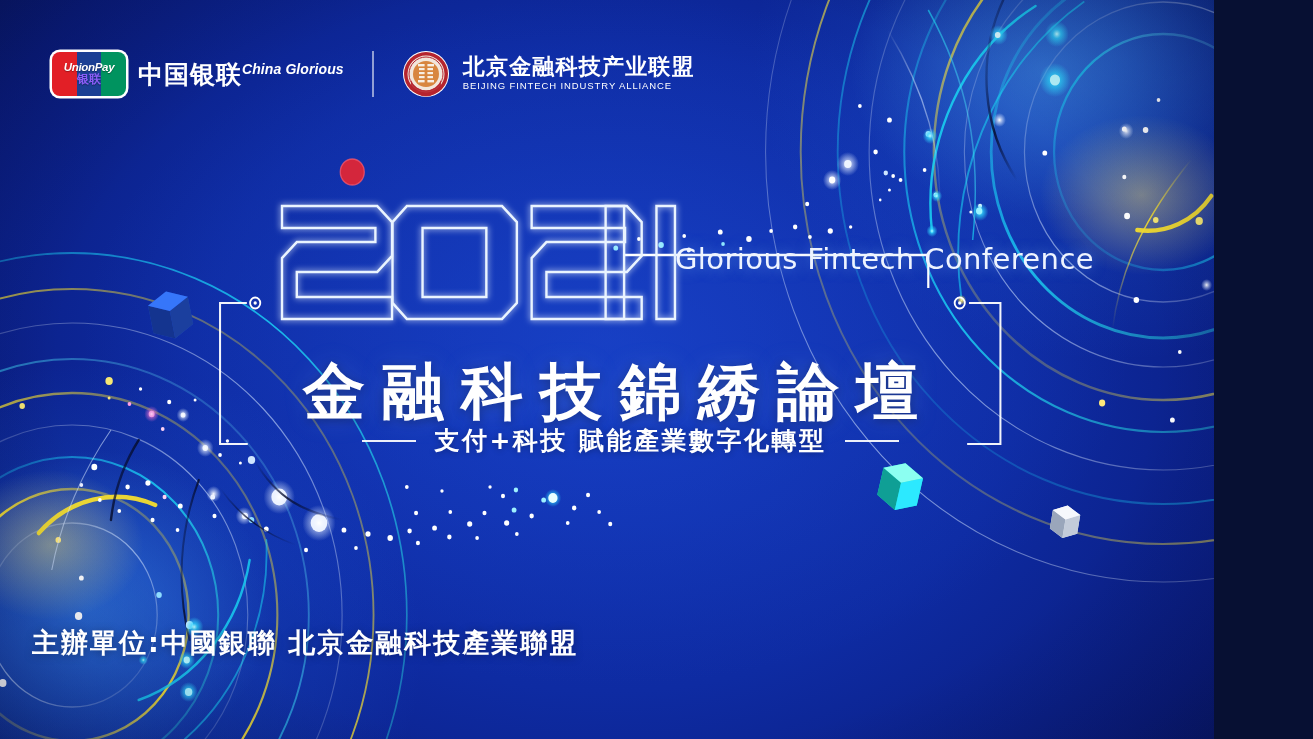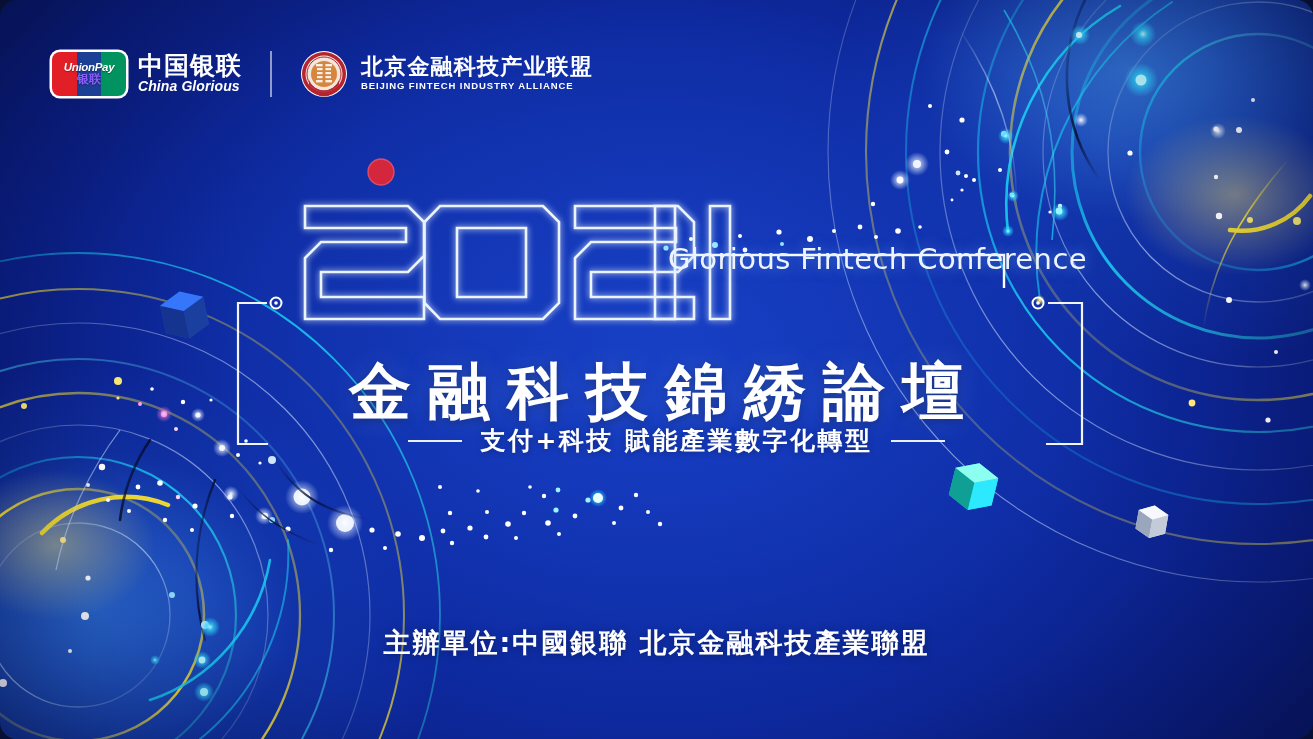--- a/index.html
+++ b/index.html
@@ -3,28 +3,27 @@
 <meta charset="utf-8">
 <style>
   * { margin:0; padding:0; box-sizing:border-box; }
   html,body { background:#071033; }
   body {
     font-family:"Liberation Sans", sans-serif;
     display:flex; align-items:flex-start; justify-content:flex-start;
   }
   .poster{
     position:relative;
-    width:1313px; height:739px;
+    width:1214px; height:739px;
     overflow:hidden;
     background:
       radial-gradient(ellipse 520px 430px at 92% 8%, rgba(30,90,215,0.55) 0%, rgba(16,52,175,0) 70%),
       radial-gradient(ellipse 470px 400px at 7% 88%, rgba(30,95,220,0.50) 0%, rgba(16,52,175,0) 72%),
       radial-gradient(ellipse 700px 460px at 50% 46%, rgba(28,72,205,0.55) 0%, rgba(14,44,160,0) 75%),
       radial-gradient(ellipse 900px 700px at 50% 50%, #1236bb 0%, #0e2ba2 46%, #0a1c7e 78%, #071455 100%);
-    border-radius: 17px;
   }
   .poster::after{
     content:""; position:absolute; inset:0; pointer-events:none;
     background:radial-gradient(ellipse 1000px 700px at 50% 50%, rgba(0,0,0,0) 55%, rgba(3,8,45,0.50) 100%);
   }
 
   
   .deco{ position:absolute; inset:0; width:100%; height:100%; pointer-events:none; }
   .deco.front{ z-index:6; }
 
@@ -45,33 +44,33 @@
     align-items:center; justify-content:center; gap:0px;
   }
   .up-card .up-t1{
     color:#fff; font-size:11.5px; font-weight:bold; font-style:italic;
     letter-spacing:-0.3px; line-height:1; text-shadow:0 1px 1px rgba(0,0,0,.35);
   }
   .up-card .up-t2{
     color:#8b5cf6; font-size:12px; font-weight:bold; line-height:1.05; letter-spacing:0px;
     text-shadow:0 1px 1px rgba(0,0,0,.35);
   }
-  .up-names{ display:flex; flex-direction:column; justify-content:center; }
+  .up-names{ display:flex; flex-direction:row; justify-content:center;text-align:right; }
   .up-cn{ color:#fff; font-size:25px; font-weight:bold; line-height:1.05; letter-spacing:1px; }
   .up-en{ color:#fff; font-size:14px; font-weight:bold; font-style:italic; line-height:1.25; letter-spacing:0.1px; }
   .divider{ width:2px; height:46px; background:rgba(255,255,255,.55); margin:0 10px; }
 
   .bf-logo{ display:flex; align-items:center; gap:13px; }
   .bf-seal{ position:relative; width:48px; height:48px; }
   .bf-names{ display:flex; flex-direction:column; justify-content:flex-end; }
   .bf-cn{ color:#fff; font-size:22px; font-weight:bold; line-height:1.1; letter-spacing:1.2px; }
-  .bf-en{ color:#fff; font-size:9.5px; font-weight:bold; line-height:1.5; letter-spacing:0.9px; }
+  .bf-en{ color:#fff; font-size:9.5px; font-weight:normal; line-height:1.5; letter-spacing:0.9px; }
 
   
-  .center{ position:absolute; left:0; right:0; top:186px; z-index:14; }
+  .center{ position:absolute; left:7px; right:0; top:186px; z-index:14; }
 
   .year-row{ position:relative; height:118px; }
   .eng-sub{
     position:absolute; left:668px; top:56px;
     color:#eef4ff; font-size:29px; font-weight:400; letter-spacing:0.4px;
     text-shadow:0 0 14px rgba(130,190,255,.55);
     font-family:"DejaVu Sans", sans-serif;
   }
 
   .cn-title{
@@ -92,24 +91,25 @@
   }
   .tag-line{ width:54px; height:2px; background:rgba(255,255,255,.92); }
   .tagline{
     color:#ffffff; font-size:25px; font-weight:bold; letter-spacing:2.5px;
     font-family:"DejaVu Sans", sans-serif;
     text-shadow:0 1px 6px rgba(0,0,0,.3);
   }
 
   .organizer{
     position:absolute; left:0; right:0; top:625px; z-index:14;
-    text-align:center;
+    text-align:left;
     color:#ffffff; font-size:27px; font-weight:bold; letter-spacing:2px;
     font-family:"DejaVu Sans", sans-serif;
     text-shadow:0 1px 8px rgba(0,0,0,.35);
+    padding-left:32px;
   }
 </style>
 </head>
 <body>
 
 <div class="poster">
 
   <svg class="deco" viewBox="0 0 1313 739" preserveAspectRatio="none">
     <defs>
       <linearGradient id="gCyan" x1="0" y1="0" x2="1" y2="1">

